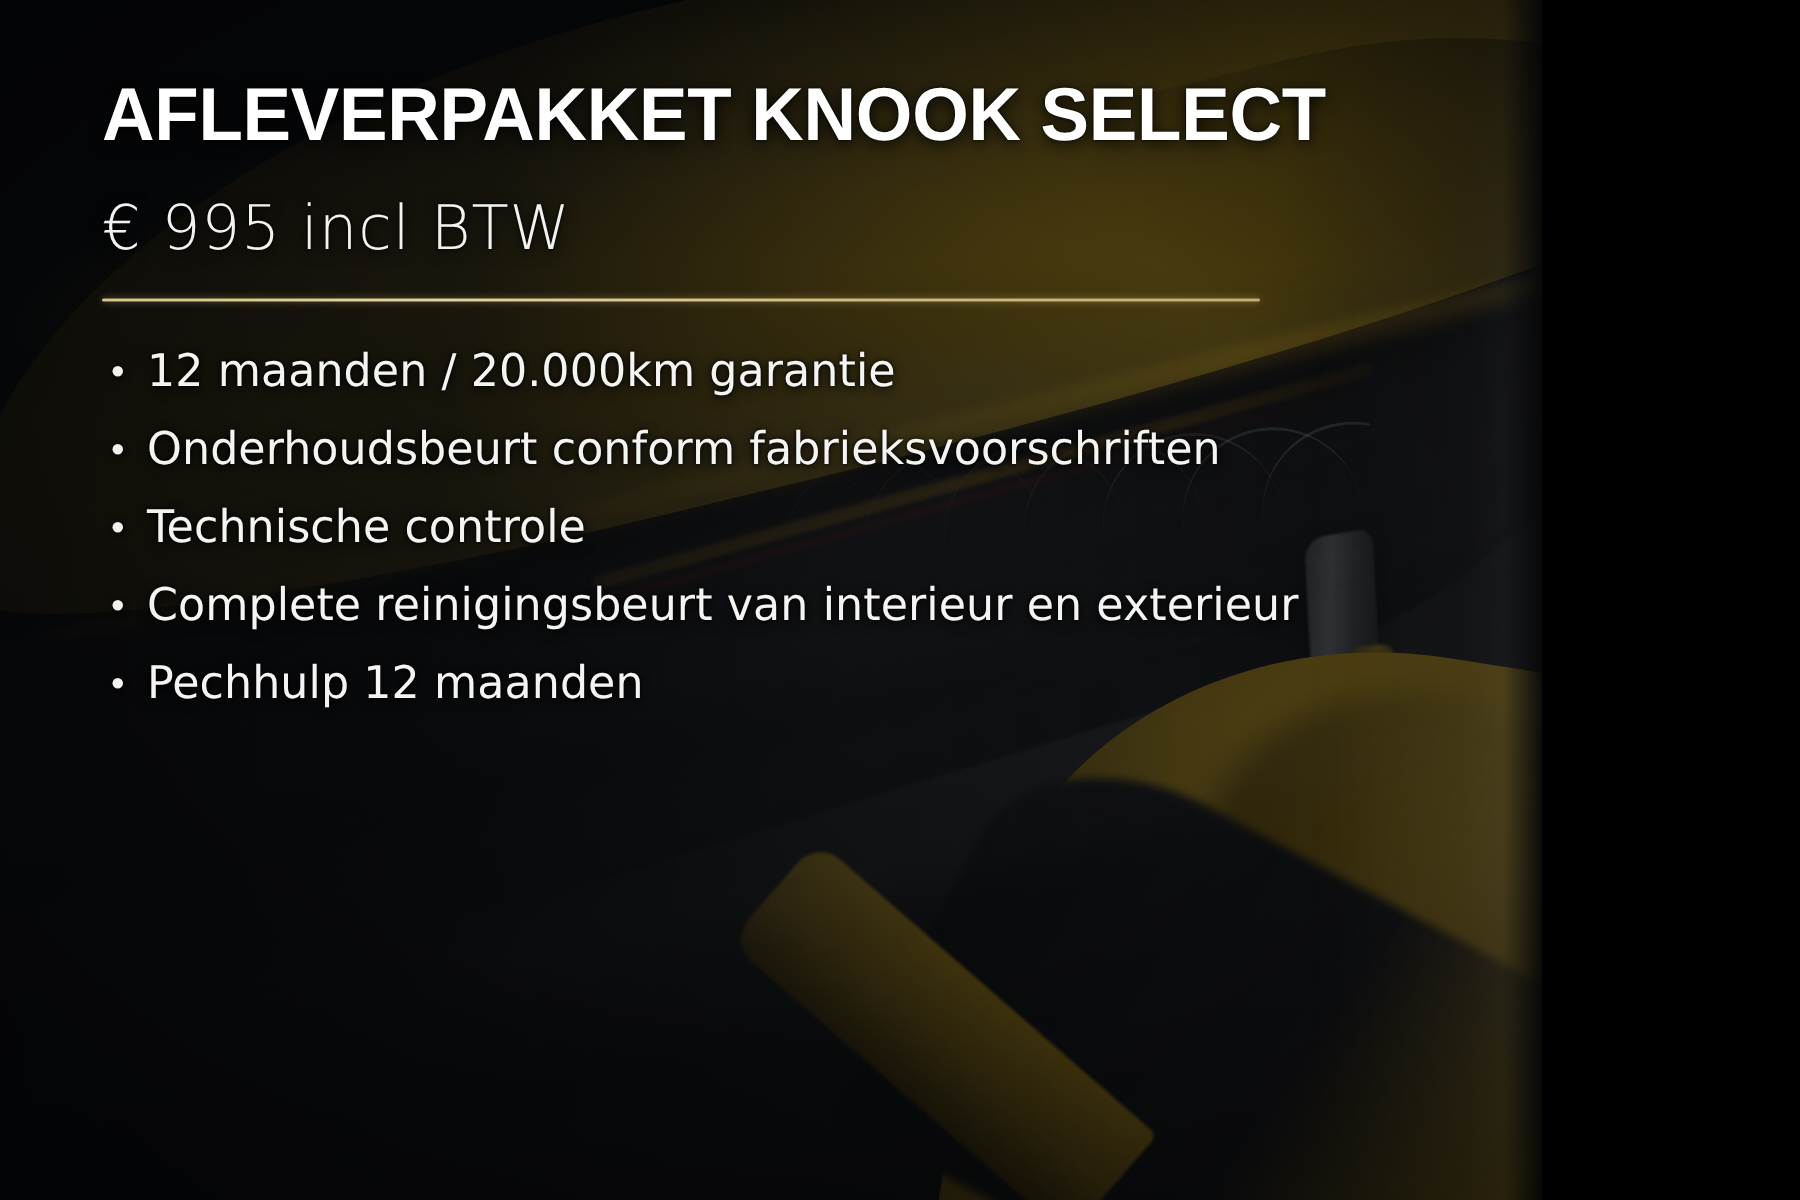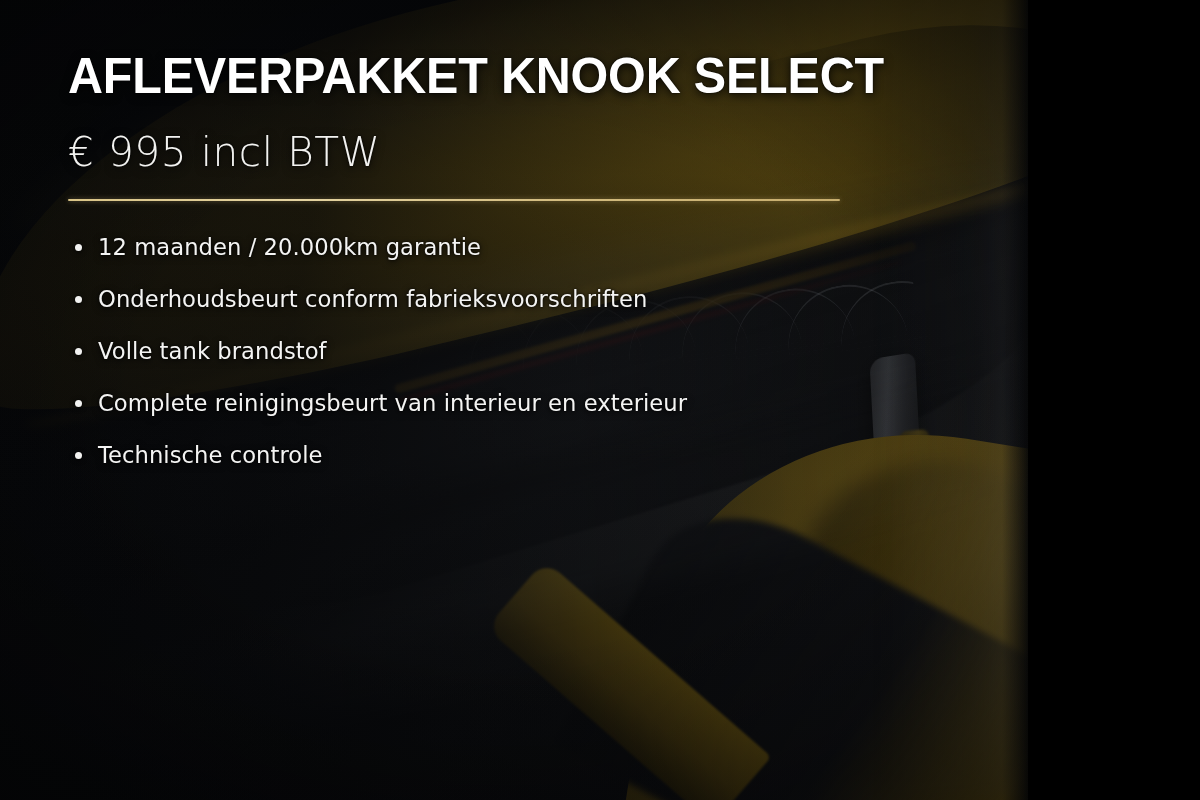--- a/index.html
+++ b/index.html
@@ -360,21 +360,21 @@
     list-style: none;
   }
   .benefit-item {
     position: relative;
     height: 52px;
     padding-left: 30px;
     display: flex;
     align-items: center;
     color: #f4f4f3;
     font-family: "DejaVu Sans", sans-serif;
-    font-size: 23px;
+    font-size: 30px;
     font-weight: 400;
     letter-spacing: 0.05px;
     text-shadow: 0 2px 8px rgba(0,0,0,0.92), 0 0 3px rgba(0,0,0,0.9);
     white-space: nowrap;
   }
   .benefit-bullet {
     position: absolute;
     left: 7px;
     top: 50%;
     margin-top: -3.5px;
@@ -452,26 +452,26 @@
         <li class="benefit-item">
           <span class="benefit-bullet"></span>
           <span class="benefit-text">12 maanden / 20.000km garantie</span>
         </li>
         <li class="benefit-item">
           <span class="benefit-bullet"></span>
           <span class="benefit-text">Onderhoudsbeurt conform fabrieksvoorschriften</span>
         </li>
         <li class="benefit-item">
           <span class="benefit-bullet"></span>
-          <span class="benefit-text">Volle tank brandstof</span>
+          <span class="benefit-text">Technische controle</span>
         </li>
         <li class="benefit-item">
           <span class="benefit-bullet"></span>
           <span class="benefit-text">Complete reinigingsbeurt van interieur en exterieur</span>
         </li>
         <li class="benefit-item">
           <span class="benefit-bullet"></span>
-          <span class="benefit-text">Technische controle</span>
+          <span class="benefit-text">Pechhulp 12 maanden</span>
         </li>
       </ul>
 
   </div>
 </div>
 
 </body></html>

